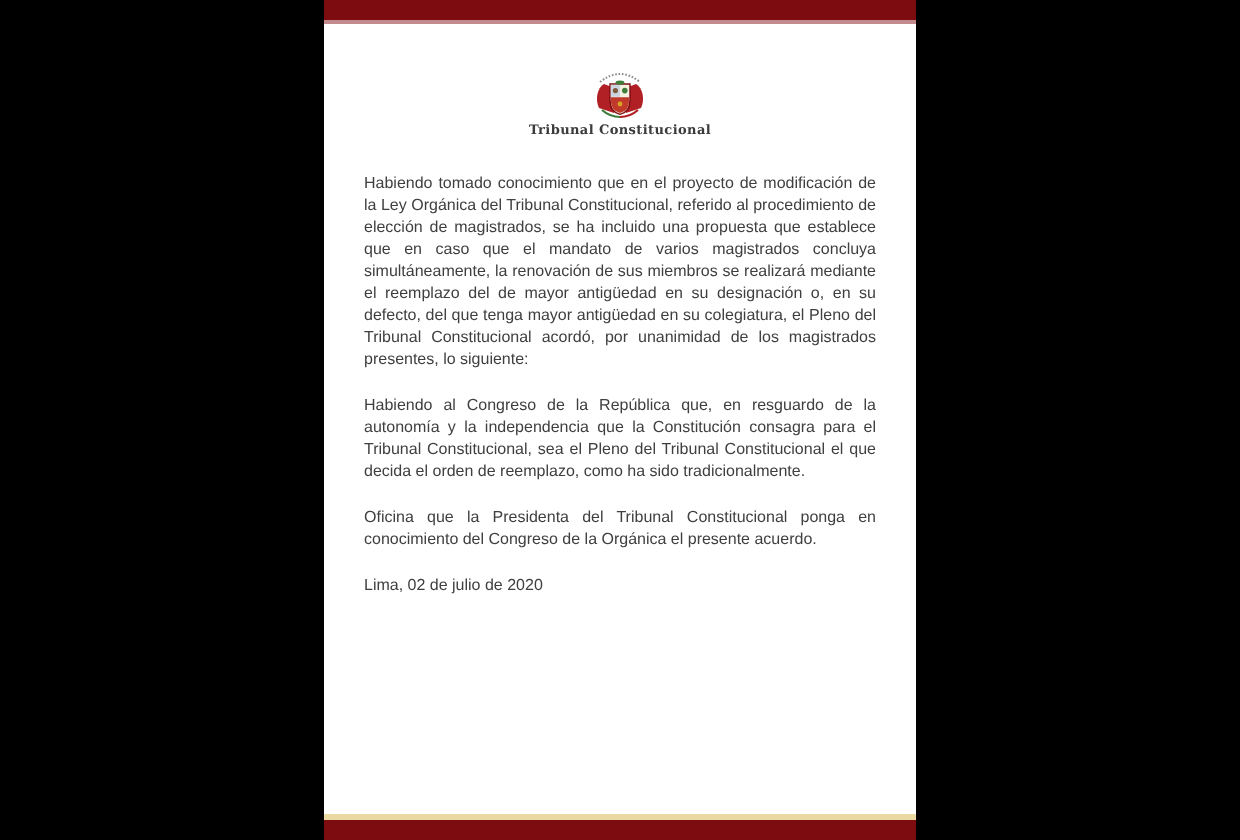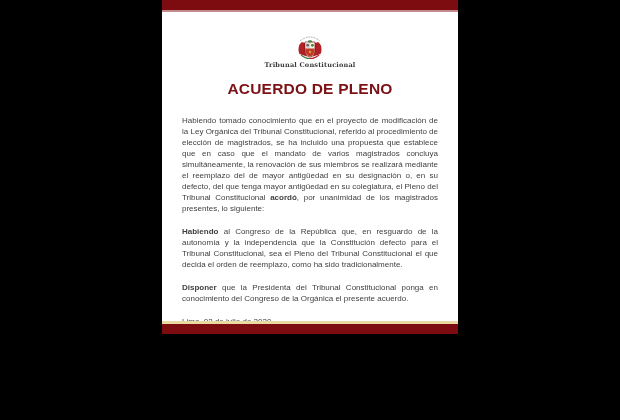--- a/index.html
+++ b/index.html
@@ -6,21 +6,21 @@
   body{
     width:620px;height:420px;
     background:#000;
     position:relative;
     overflow:hidden;
     font-family:"Liberation Sans", sans-serif;
   }
   .doc{
     position:absolute;
     left:162px;top:0;
-    width:296px;height:334px;
+    width:296px;height:420px;
     background:#ffffff;
   }
   .topbar{
     height:10px;
     background:#7d0c11;
     border-bottom:2px solid #c28a8c;
   }
   .bottombar{
     position:absolute;
     left:0;bottom:0;
@@ -53,21 +53,21 @@
     letter-spacing:0.2px;
   }
   .content{
     margin:17px 20px 0 20px;
     font-size:8px;
     line-height:11px;
     color:#3f3f3f;
     text-align:justify;
   }
   .content p{margin:0 0 12px 0;}
-  .content .bold{font-weight:bold;}
+  .content .bold{font-weight:normal;}
   .date-line{text-align:left;margin-bottom:0;}
   .office-line{margin-top:21px;text-align:left;}
 </style>
 </head>
 <body>
 
 <div class="doc">
 
   <div class="topbar"></div>
 
@@ -89,25 +89,24 @@
       <circle cx="14.7" cy="13.3" r="1.3" fill="#7d5a3a"></circle>
       <circle cx="19.4" cy="13.3" r="1.4" fill="#3f7d3a"></circle>
       <path d="M12.4,16.6 L21.6,16.6 L21.6,18 Q21.6,23.4 17,24.5 Q12.4,23.4 12.4,18 Z" fill="#c0392b"></path>
       <circle cx="17" cy="20" r="1.2" fill="#d9a520"></circle>
 
       <ellipse cx="17" cy="9.3" rx="2.2" ry="1.1" fill="#3f7d3a"></ellipse>
     </svg>
     <div class="org-name">Tribunal Constitucional</div>
   </div>
 
-  <div class="title">ACUERDO DE PLENO</div>
 
   <div class="content">
     <div>
         <p><span>Habiendo tomado conocimiento que en el proyecto de modificación de la Ley Orgánica del Tribunal Constitucional, referido al procedimiento de elección de magistrados, se ha incluido una propuesta que establece que en caso que el mandato de varios magistrados concluya simultáneamente, la renovación de sus miembros se realizará mediante el reemplazo del de mayor antigüedad en su designación o, en su defecto, del que tenga mayor antigüedad en su colegiatura, el Pleno del Tribunal Constitucional </span><span class="bold">acordó</span><span>, por unanimidad de los magistrados presentes, lo siguiente:</span></p>
-        <p><span class="bold">Habiendo</span><span> al Congreso de la República que, en resguardo de la autonomía y la independencia que la Constitución defecto para el Tribunal Constitucional, sea el Pleno del Tribunal Constitucional el que decida el orden de reemplazo, como ha sido tradicionalmente.</span></p>
-        <p><span class="bold">Disponer</span><span> que la Presidenta del Tribunal Constitucional ponga en conocimiento del Congreso de la Orgánica el presente acuerdo.</span></p>
+        <p><span class="bold">Habiendo</span><span> al Congreso de la República que, en resguardo de la autonomía y la independencia que la Constitución consagra para el Tribunal Constitucional, sea el Pleno del Tribunal Constitucional el que decida el orden de reemplazo, como ha sido tradicionalmente.</span></p>
+        <p><span class="bold">Oficina</span><span> que la Presidenta del Tribunal Constitucional ponga en conocimiento del Congreso de la Orgánica el presente acuerdo.</span></p>
       </div>
     <p class="date-line">Lima, 02 de julio de 2020</p>
   </div>
 
   <div class="bottombar"></div>
 </div>
 
 </body></html>

